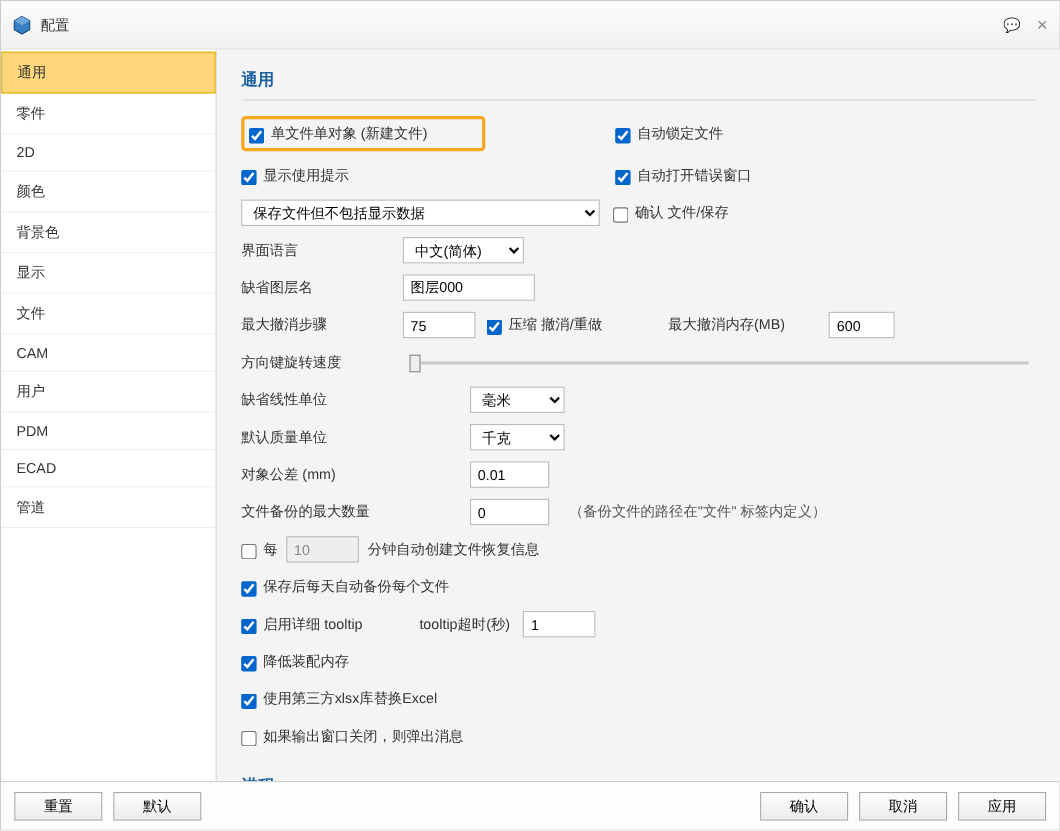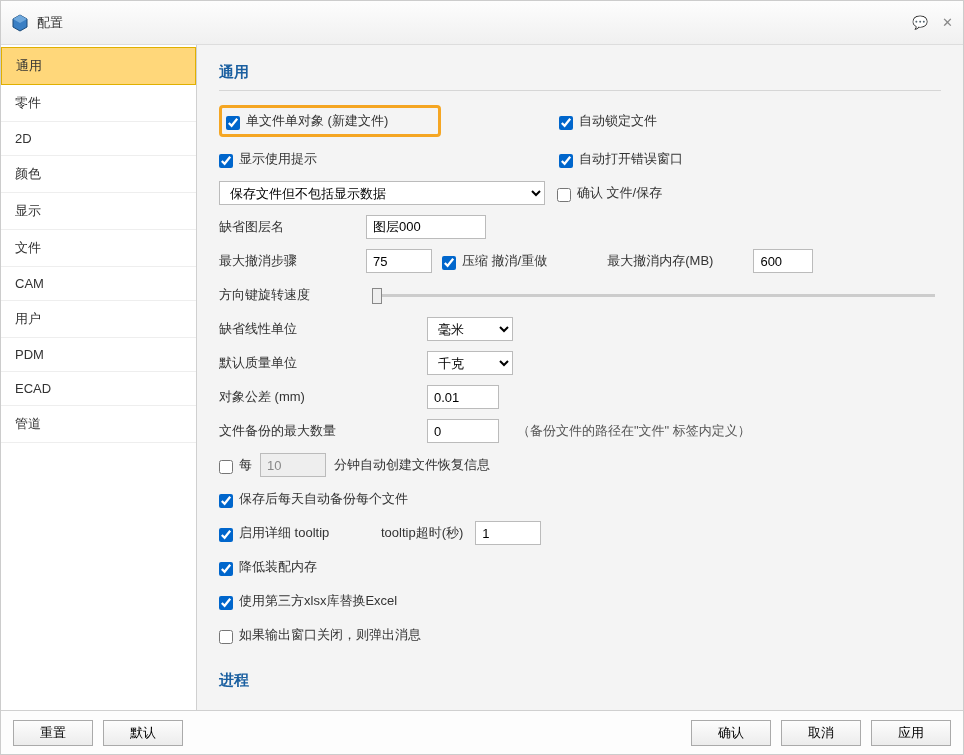--- a/index.html
+++ b/index.html
@@ -50,20 +50,21 @@
       <span>✕</span>
     </div>
   </div>
 
   <div class="body">
     <div class="sidebar">
       <div class="sidebar-item active"><span>通用</span></div>
       <div class="sidebar-item"><span>零件</span></div>
       <div class="sidebar-item"><span>2D</span></div>
       <div class="sidebar-item"><span>颜色</span></div>
+      <div class="sidebar-item"><span>背景色</span></div>
       <div class="sidebar-item"><span>显示</span></div>
       <div class="sidebar-item"><span>文件</span></div>
       <div class="sidebar-item"><span>CAM</span></div>
       <div class="sidebar-item"><span>用户</span></div>
       <div class="sidebar-item"><span>PDM</span></div>
       <div class="sidebar-item"><span>ECAD</span></div>
       <div class="sidebar-item"><span>管道</span></div>
     </div>
 
     <div class="content">
@@ -109,20 +110,26 @@
           </select>
         </div>
         <div class="col-right">
           <label class="checkbox">
             <input type="checkbox" style="">
             <span>确认 文件/保存</span>
           </label>
         </div>
       </div>
 
+      <div class="row">
+        <span class="label label-fixed">界面语言</span>
+        <select style="width:110px">
+          <option>中文(简体)</option>
+        </select>
+      </div>
 
       <div class="row">
         <span class="label label-fixed">缺省图层名</span>
         <input type="text" style="width: 120px;" value="图层000">
       </div>
 
       <div class="row">
         <span class="label label-fixed">最大撤消步骤</span>
         <input type="text" style="width: 66px;" value="75">
         <label class="checkbox" style="margin-left:10px">

